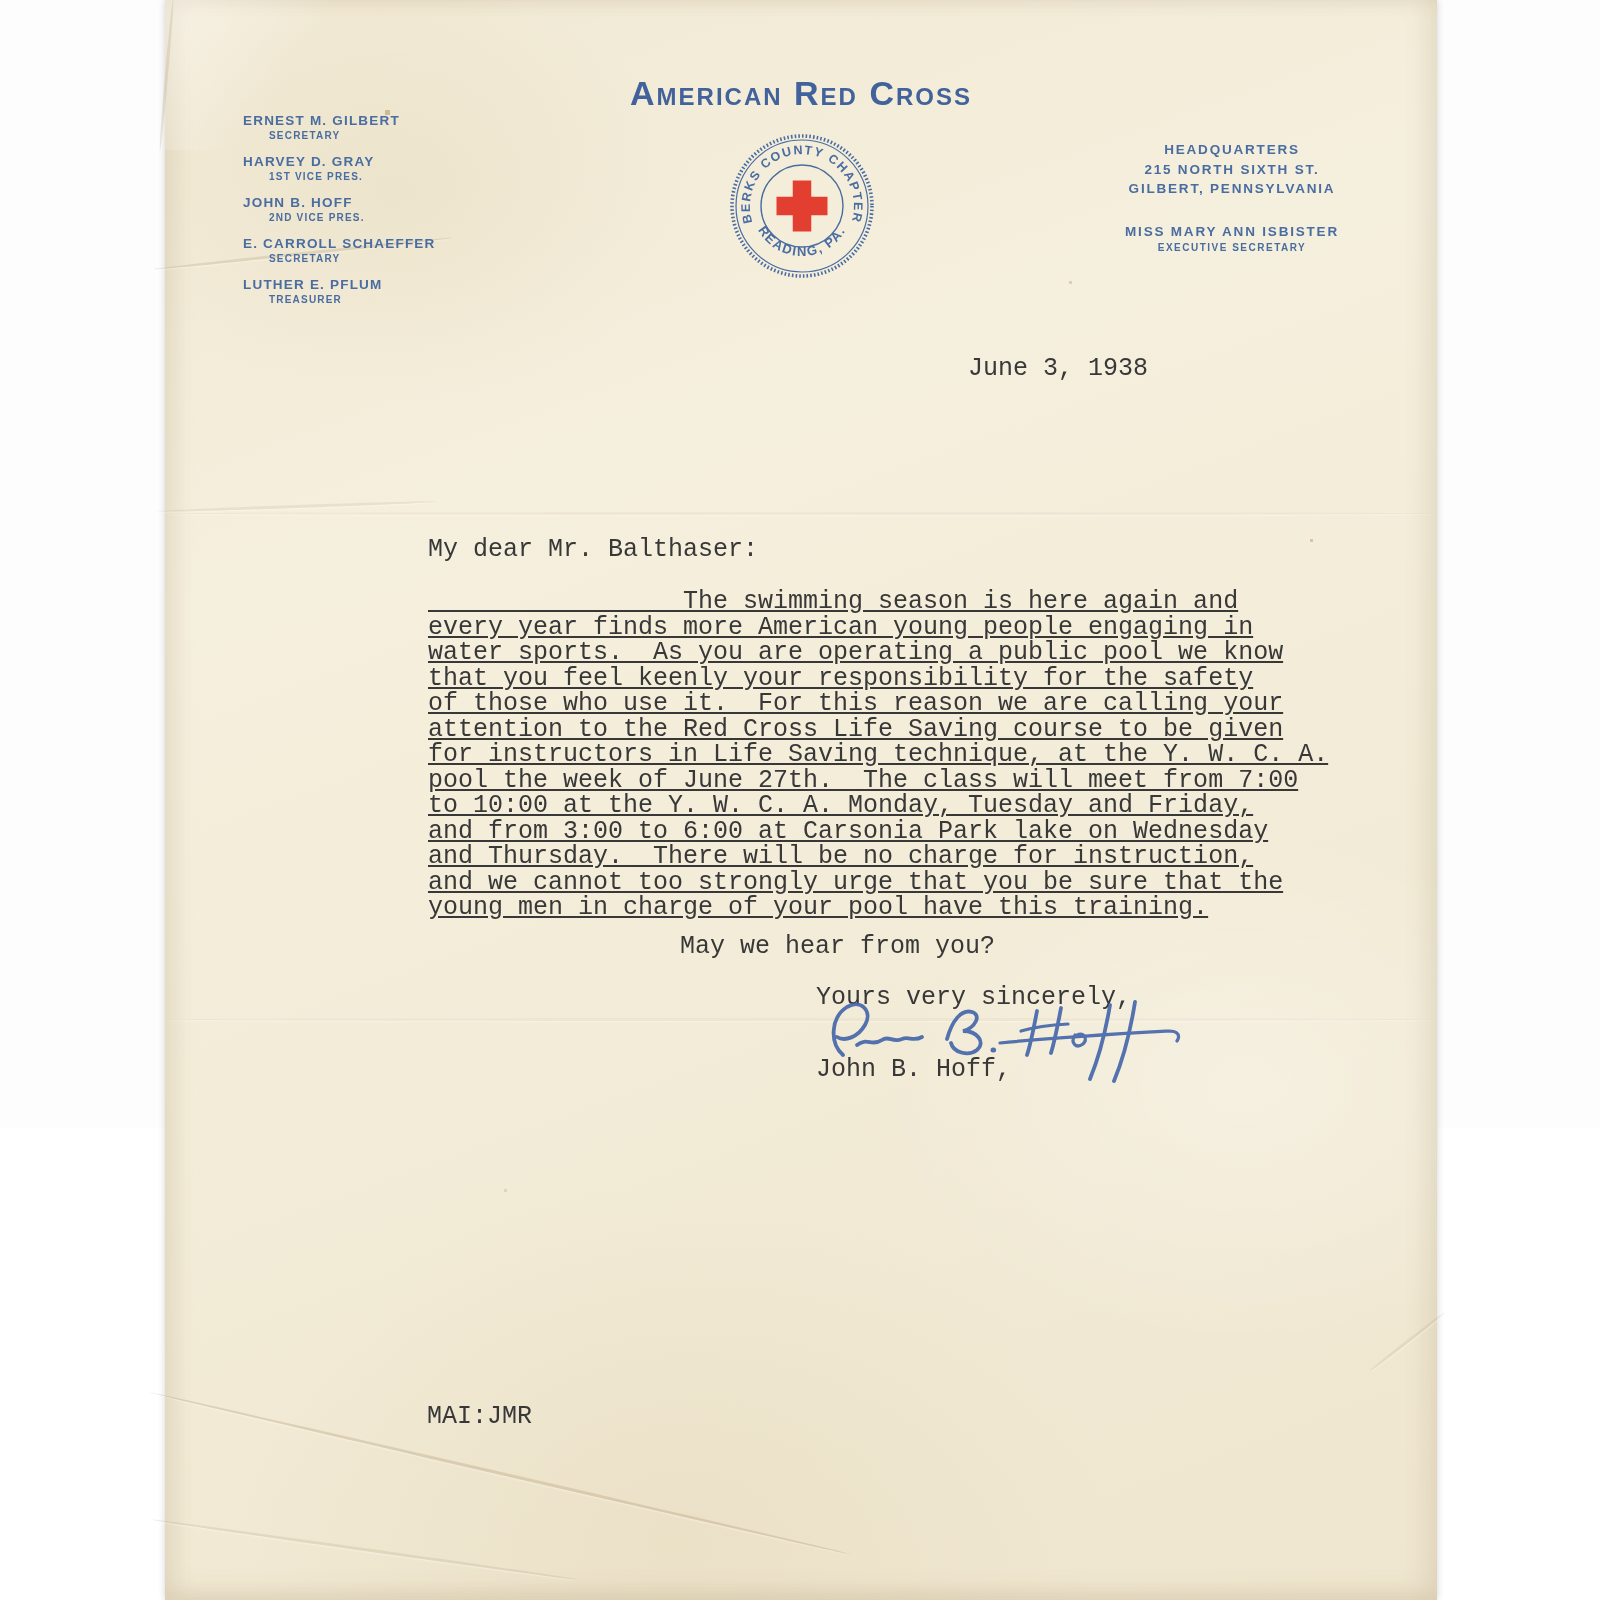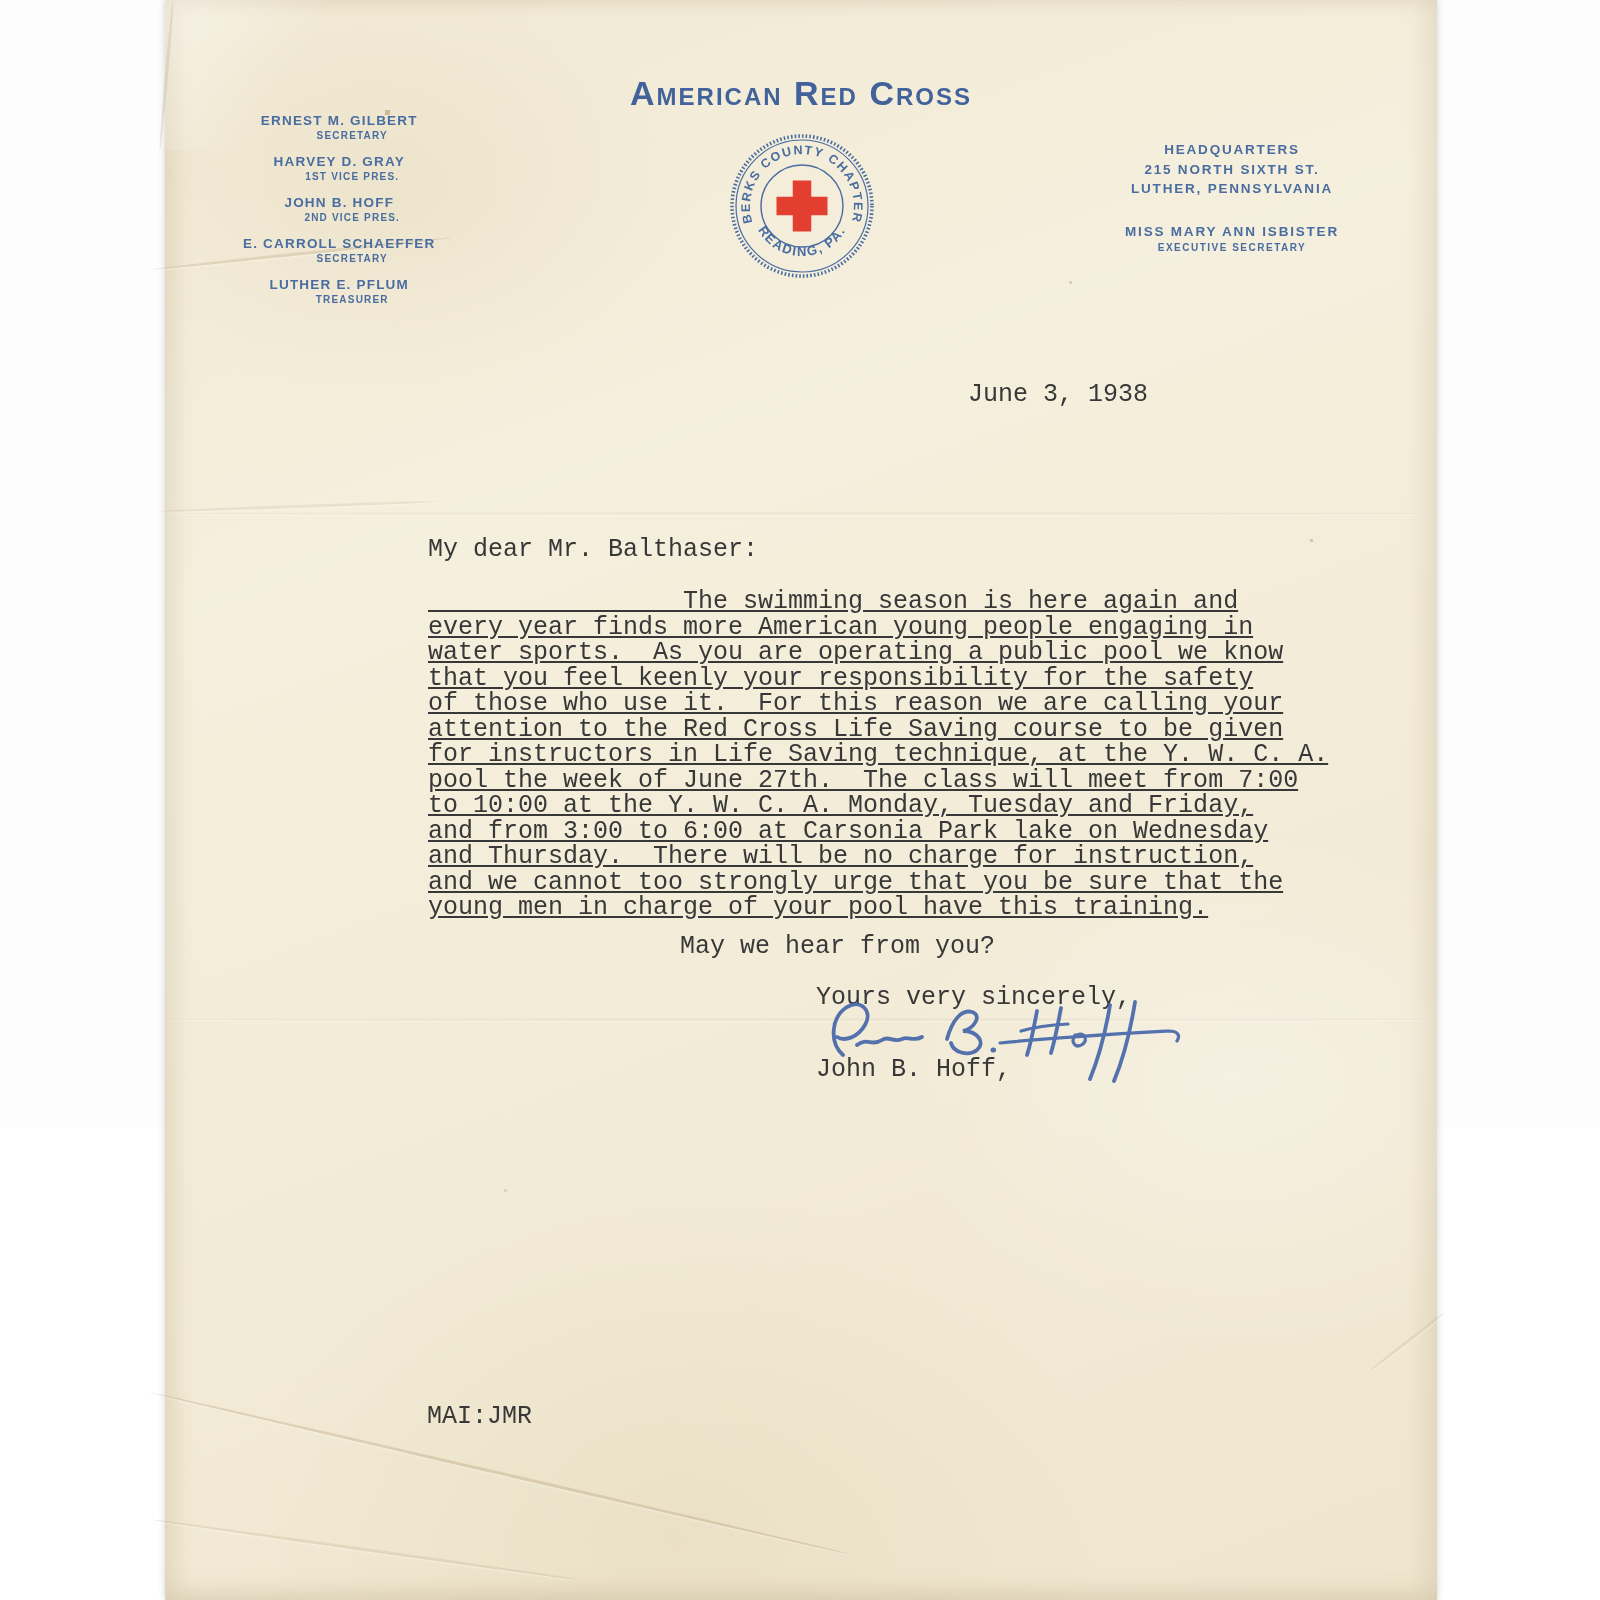--- a/index.html
+++ b/index.html
@@ -11,31 +11,31 @@
       radial-gradient(520px 380px at 85% 68%, rgba(255,255,255,.30), transparent 70%),
       radial-gradient(620px 500px at 40% 96%, rgba(205,185,140,.16), transparent 70%),
       linear-gradient(160deg,#f1e9d4 0%,#f5efdd 30%,#f3ecd8 55%,#efe6cf 100%);
     box-shadow:0 0 7px rgba(0,0,0,.18), inset -14px 0 22px rgba(120,90,40,.07),
                inset 12px 0 20px rgba(120,90,40,.08), inset 0 -12px 26px rgba(120,90,40,.06);
   }
   .title{
     position:absolute;left:0;top:74px;width:100%;text-align:center;
     font-variant:small-caps;font-weight:bold;font-size:34px;letter-spacing:2px;color:#41629a;
   }
-  .officers{position:absolute;left:78px;top:112px;text-align:center;}
+  .officers{position:absolute;left:78px;top:112px;}
   .officer{margin-bottom:10px;}
   .oname{font-size:13.5px;line-height:17px;letter-spacing:1.2px;color:#4a6da1;font-weight:bold;}
   .otitle{font-size:10px;line-height:14px;letter-spacing:1.2px;color:#4a6da1;padding-left:26px;font-weight:bold;}
   .seal{position:absolute;left:562px;top:131px;}
   .hq{position:absolute;left:907px;top:140px;width:320px;text-align:center;color:#4a6da1;font-weight:bold;}
   .hq .l{font-size:13.5px;line-height:19.5px;letter-spacing:1.8px;}
   .hq .name{margin-top:24px;font-size:13.5px;line-height:18px;letter-spacing:1.8px;}
   .hq .role{font-size:10px;line-height:14px;letter-spacing:1.5px;}
   .typed{font-family:"Liberation Mono",monospace;color:#383838;font-size:25px;line-height:25.5px;white-space:pre;}
-  .date{position:absolute;left:803px;top:356px;margin-top:26px;}
+  .date{position:absolute;left:803px;top:356px;}
   .recipient{position:absolute;left:263px;top:410px;line-height:27.5px;}
   .salutation{position:absolute;left:263px;top:537px;}
   .bodytext{position:absolute;left:263px;top:589px;margin:0;text-decoration:underline;}
   .maywe{position:absolute;left:515px;top:934px;}
   .valediction{position:absolute;left:651px;top:985px;}
   .signature{position:absolute;left:660px;top:995px;}
   .typed-name{position:absolute;left:651px;top:1057px;}
   .typed-title{position:absolute;left:651px;top:1083px;}
   .reference{position:absolute;left:262px;top:1404px;}
   .crease{position:absolute;height:3px;border-radius:50%;background:rgba(150,120,70,.18);box-shadow:0 1px 2px rgba(255,255,255,.45);}
@@ -109,21 +109,21 @@
       </text>
       <g>
         <rect x="49.5" y="65.75" width="51" height="18.5" fill="#e23f30"></rect>
         <rect x="65.75" y="49.5" width="18.5" height="51" fill="#e23f30"></rect>
       </g>
     </svg>
 
     <div class="hq">
       <div class="l">HEADQUARTERS</div>
       <div class="l">215 NORTH SIXTH ST.</div>
-      <div class="l">LUTHER, PENNSYLVANIA</div>
+      <div class="l">GILBERT, PENNSYLVANIA</div>
       <div class="name">MISS MARY ANN ISBISTER</div>
       <div class="role">EXECUTIVE SECRETARY</div>
     </div>
 
     <div class="typed date">June 3, 1938</div>
 
 
     <div class="typed salutation">My dear Mr. Balthaser:</div>
 
     <pre class="typed bodytext">                 The swimming season is here again and

